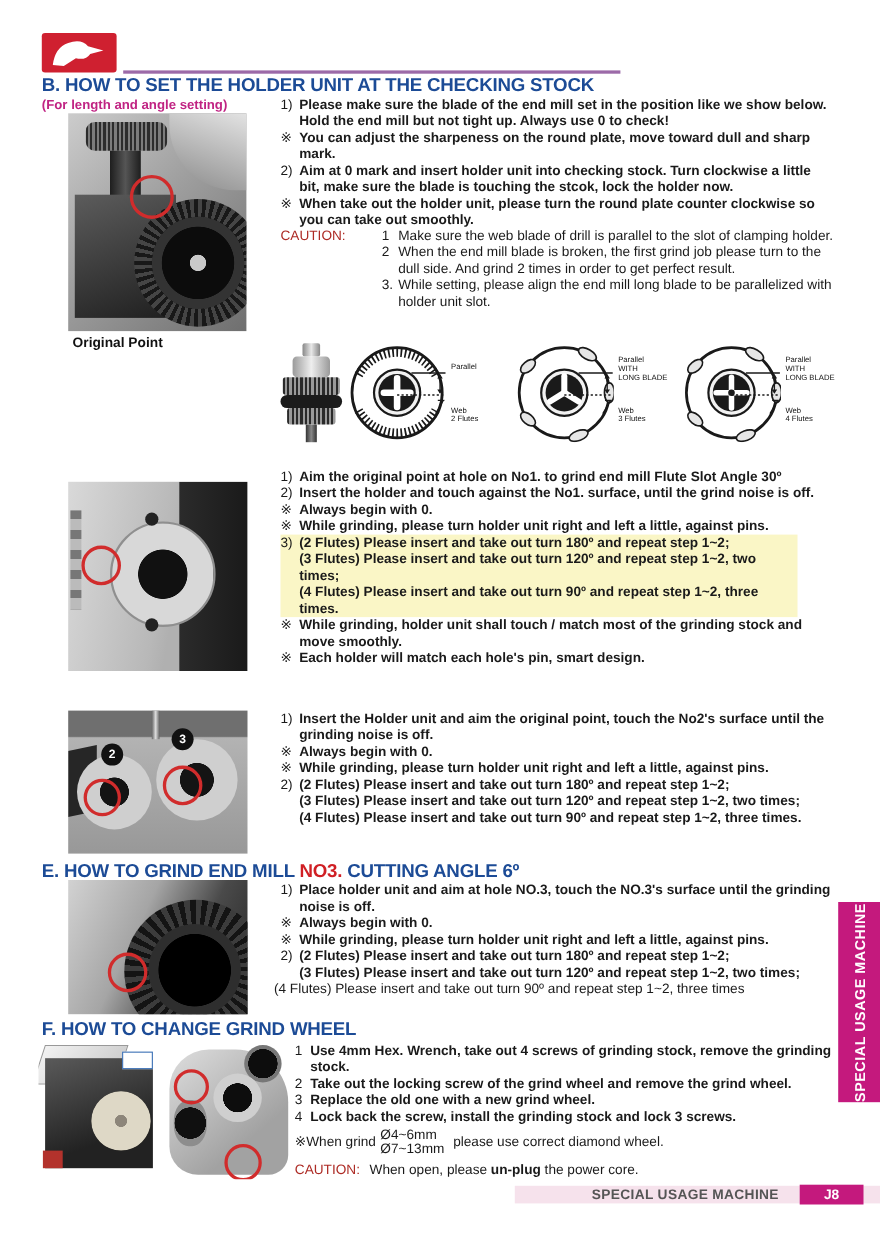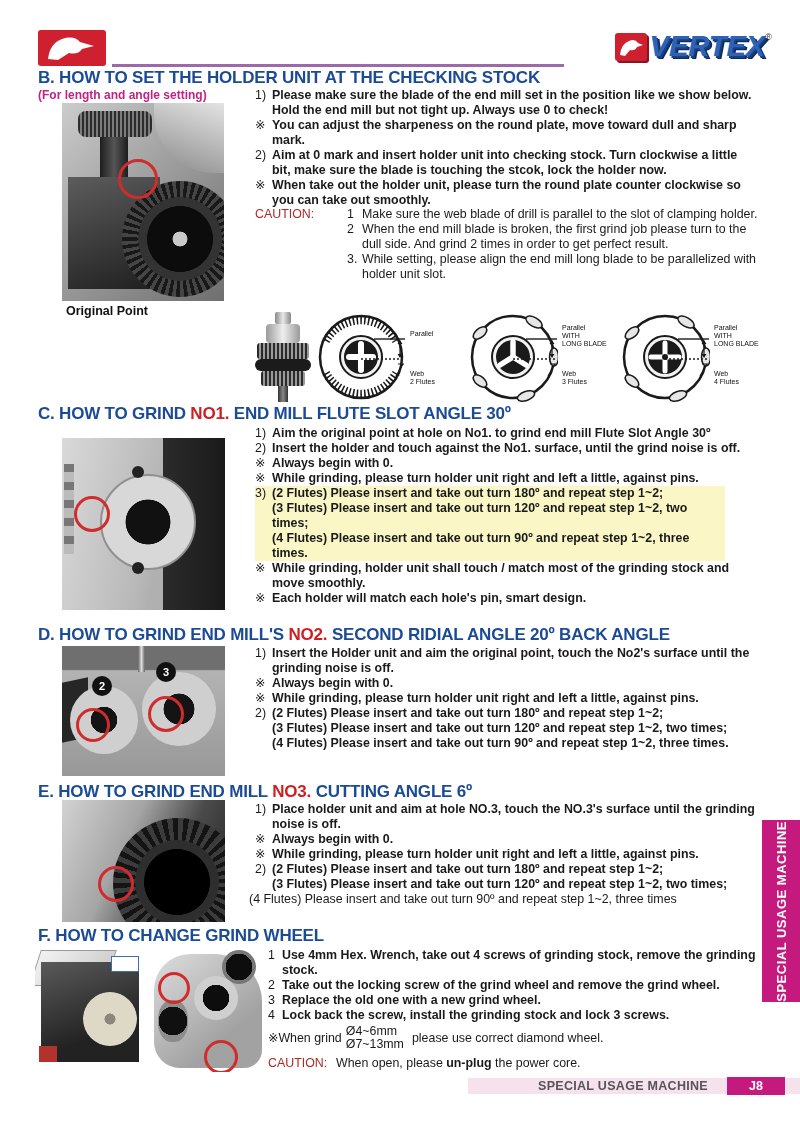--- a/index.html
+++ b/index.html
@@ -118,29 +118,20 @@
 
 <div class="page">
 
   <div class="header">
     <div class="logo-eagle">
       <svg width="60" height="30" viewBox="0 0 60 30">
         <path d="M6 26 Q8 10 20 6 Q32 2 38 9 L52 13 L40 16 Q36 22 27 20 L16 27 Z" fill="#fff"></path>
       </svg>
     </div>
     <div class="title-underline"></div>
-    <div class="logo-vertex">
-      <div class="vx-box">
-        <svg width="28" height="22" viewBox="0 0 28 22">
-          <path d="M3 19 Q4 8 12 5 Q18 2 21 7 L26 9 L20 11 Q18 15 13 14 L8 20 Z" fill="#fff"></path>
-        </svg>
-      </div>
-      <span class="vx-text">VERTEX</span>
-      <span class="vx-reg">®</span>
-    </div>
   </div>
 
   <div class="sec-title" style="top:68px;">B. HOW TO SET THE HOLDER UNIT AT THE CHECKING STOCK</div>
   <div class="subtitle" style="top:88px;">(For length and angle setting)</div>
 
   <div class="photo photo-b">
     <div class="pb-casting"></div>
     <div class="pb-knob"></div>
     <div class="pb-stem"></div>
     <div class="pb-block"></div>
@@ -287,23 +278,20 @@
         <div>WITH</div>
         <div>LONG BLADE</div>
       </div>
       <div class="dlabel dlabel-web">
         <div>Web</div>
         <div>4 Flutes</div>
       </div>
     </div>
   </div>
 
-  <div class="sec-title" style="top:404px;">
-    <span>C. HOW TO GRIND </span><span class="no-red">NO1.</span><span> END MILL FLUTE SLOT ANGLE 30º</span>
-  </div>
 
   <div class="photo photo-c">
     <div class="pc-dark"></div>
     <div class="pc-studs"></div>
     <div class="pc-flange"></div>
     <div class="pc-bolt" style="left:70px;top:28px;"></div>
     <div class="pc-bolt" style="left:70px;top:124px;"></div>
     <div class="redring" style="left:12px;top:58px;width:30px;height:30px;"></div>
   </div>
 
@@ -335,23 +323,20 @@
     <div class="li">
       <span class="marker">※</span>
       <span class="txt">While grinding, holder unit shall touch / match most of the grinding stock and move smoothly.</span>
     </div>
     <div class="li">
       <span class="marker">※</span>
       <span class="txt">Each holder will match each hole's pin, smart design.</span>
     </div>
   </div>
 
-  <div class="sec-title" style="top:625px;">
-    <span>D. HOW TO GRIND END MILL'S </span><span class="no-red">NO2.</span><span> SECOND RIDIAL ANGLE 20º BACK ANGLE</span>
-  </div>
 
   <div class="photo photo-d">
     <div class="pd-wedge"></div>
     <div class="pd-rod"></div>
     <div class="pd-fl1"></div>
     <div class="pd-fl2"></div>
     <div class="badge" style="left:30px;top:30px;">2</div>
     <div class="badge" style="left:94px;top:16px;">3</div>
     <div class="redring" style="left:14px;top:62px;width:28px;height:28px;"></div>
     <div class="redring" style="left:86px;top:50px;width:30px;height:30px;"></div>

